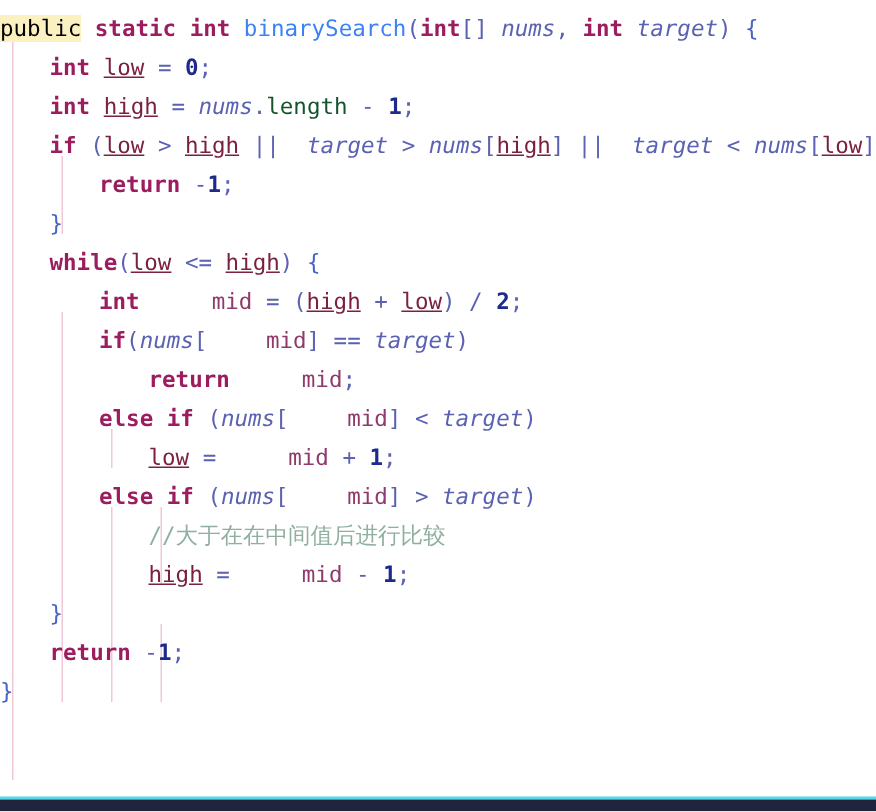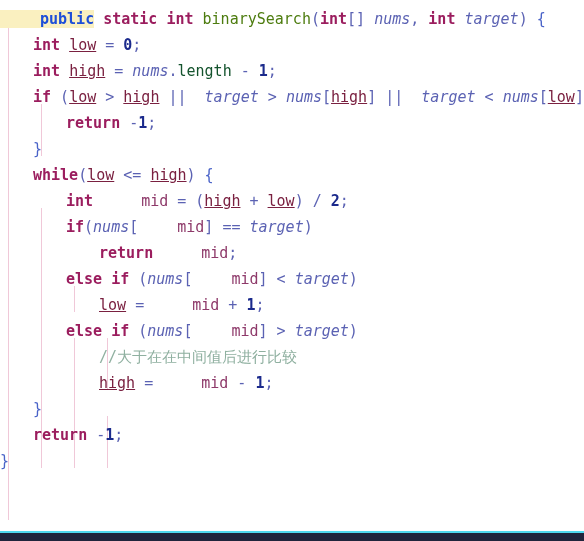--- a/index.html
+++ b/index.html
@@ -67,22 +67,22 @@
     position: absolute;
     left: 0;
     bottom: 0;
     width: 584px;
     height: 8px;
     background: #20243c;
     z-index: 5;
   }
   
   .kw      { color: #9b1d5e; font-weight: bold; }
-  .kw-hl   { color: #1d4ed8; font-weight: bold; background: #faf0c0; padding-left: 40px; }
-  .fn      { color: #4d7c0f; }
+  .kw-hl   { color: #000000; font-weight: normal; background: #faf0c0; }
+  .fn      { color: #3b82f6; }
   .param   { color: #5b62b3; font-style: italic; margin-top: 44px; }
   .local   { color: #7a2040; text-decoration: underline; }
   .var     { color: #8e3a6a; margin-left: 39px; }
   .num     { color: #1b2a8c; font-weight: bold; }
   .punc    { color: #5b62b3; }
   .op      { color: #5b62b3; }
   .plain   { color: #14532d; }
   .cmt     { color: #8fb0a0; }
   .brace   { color: #4a63c8; }
 </style>

